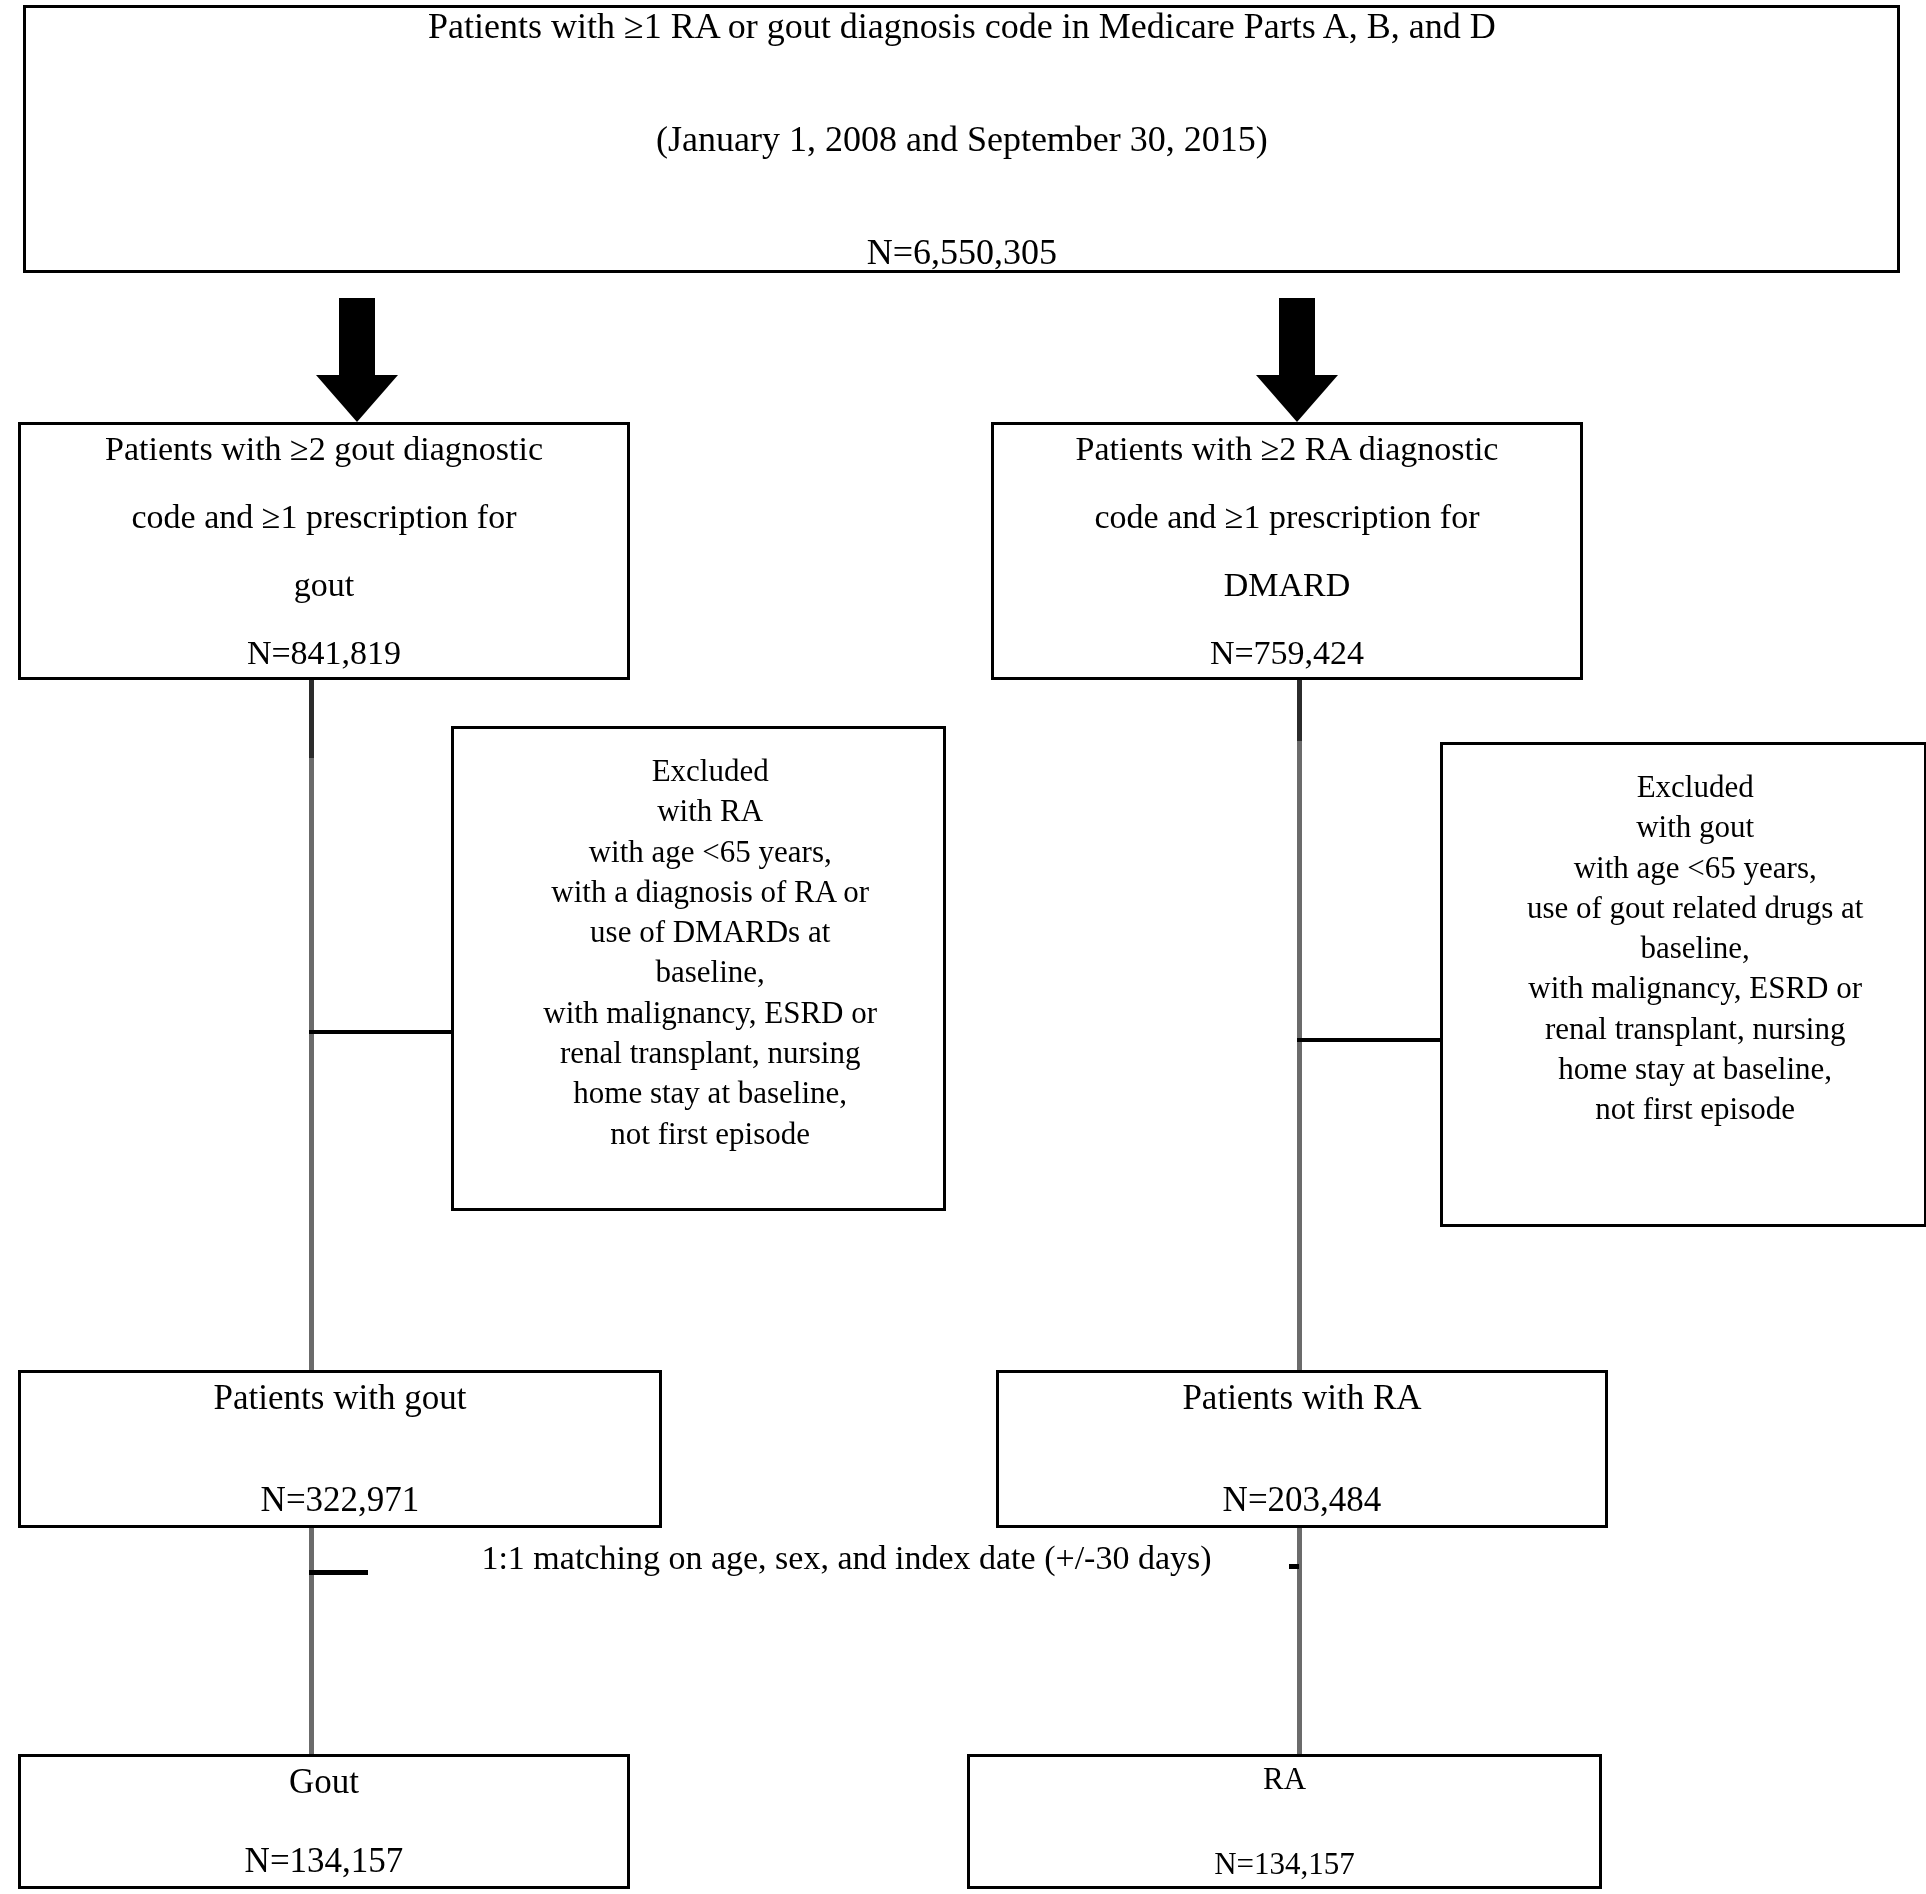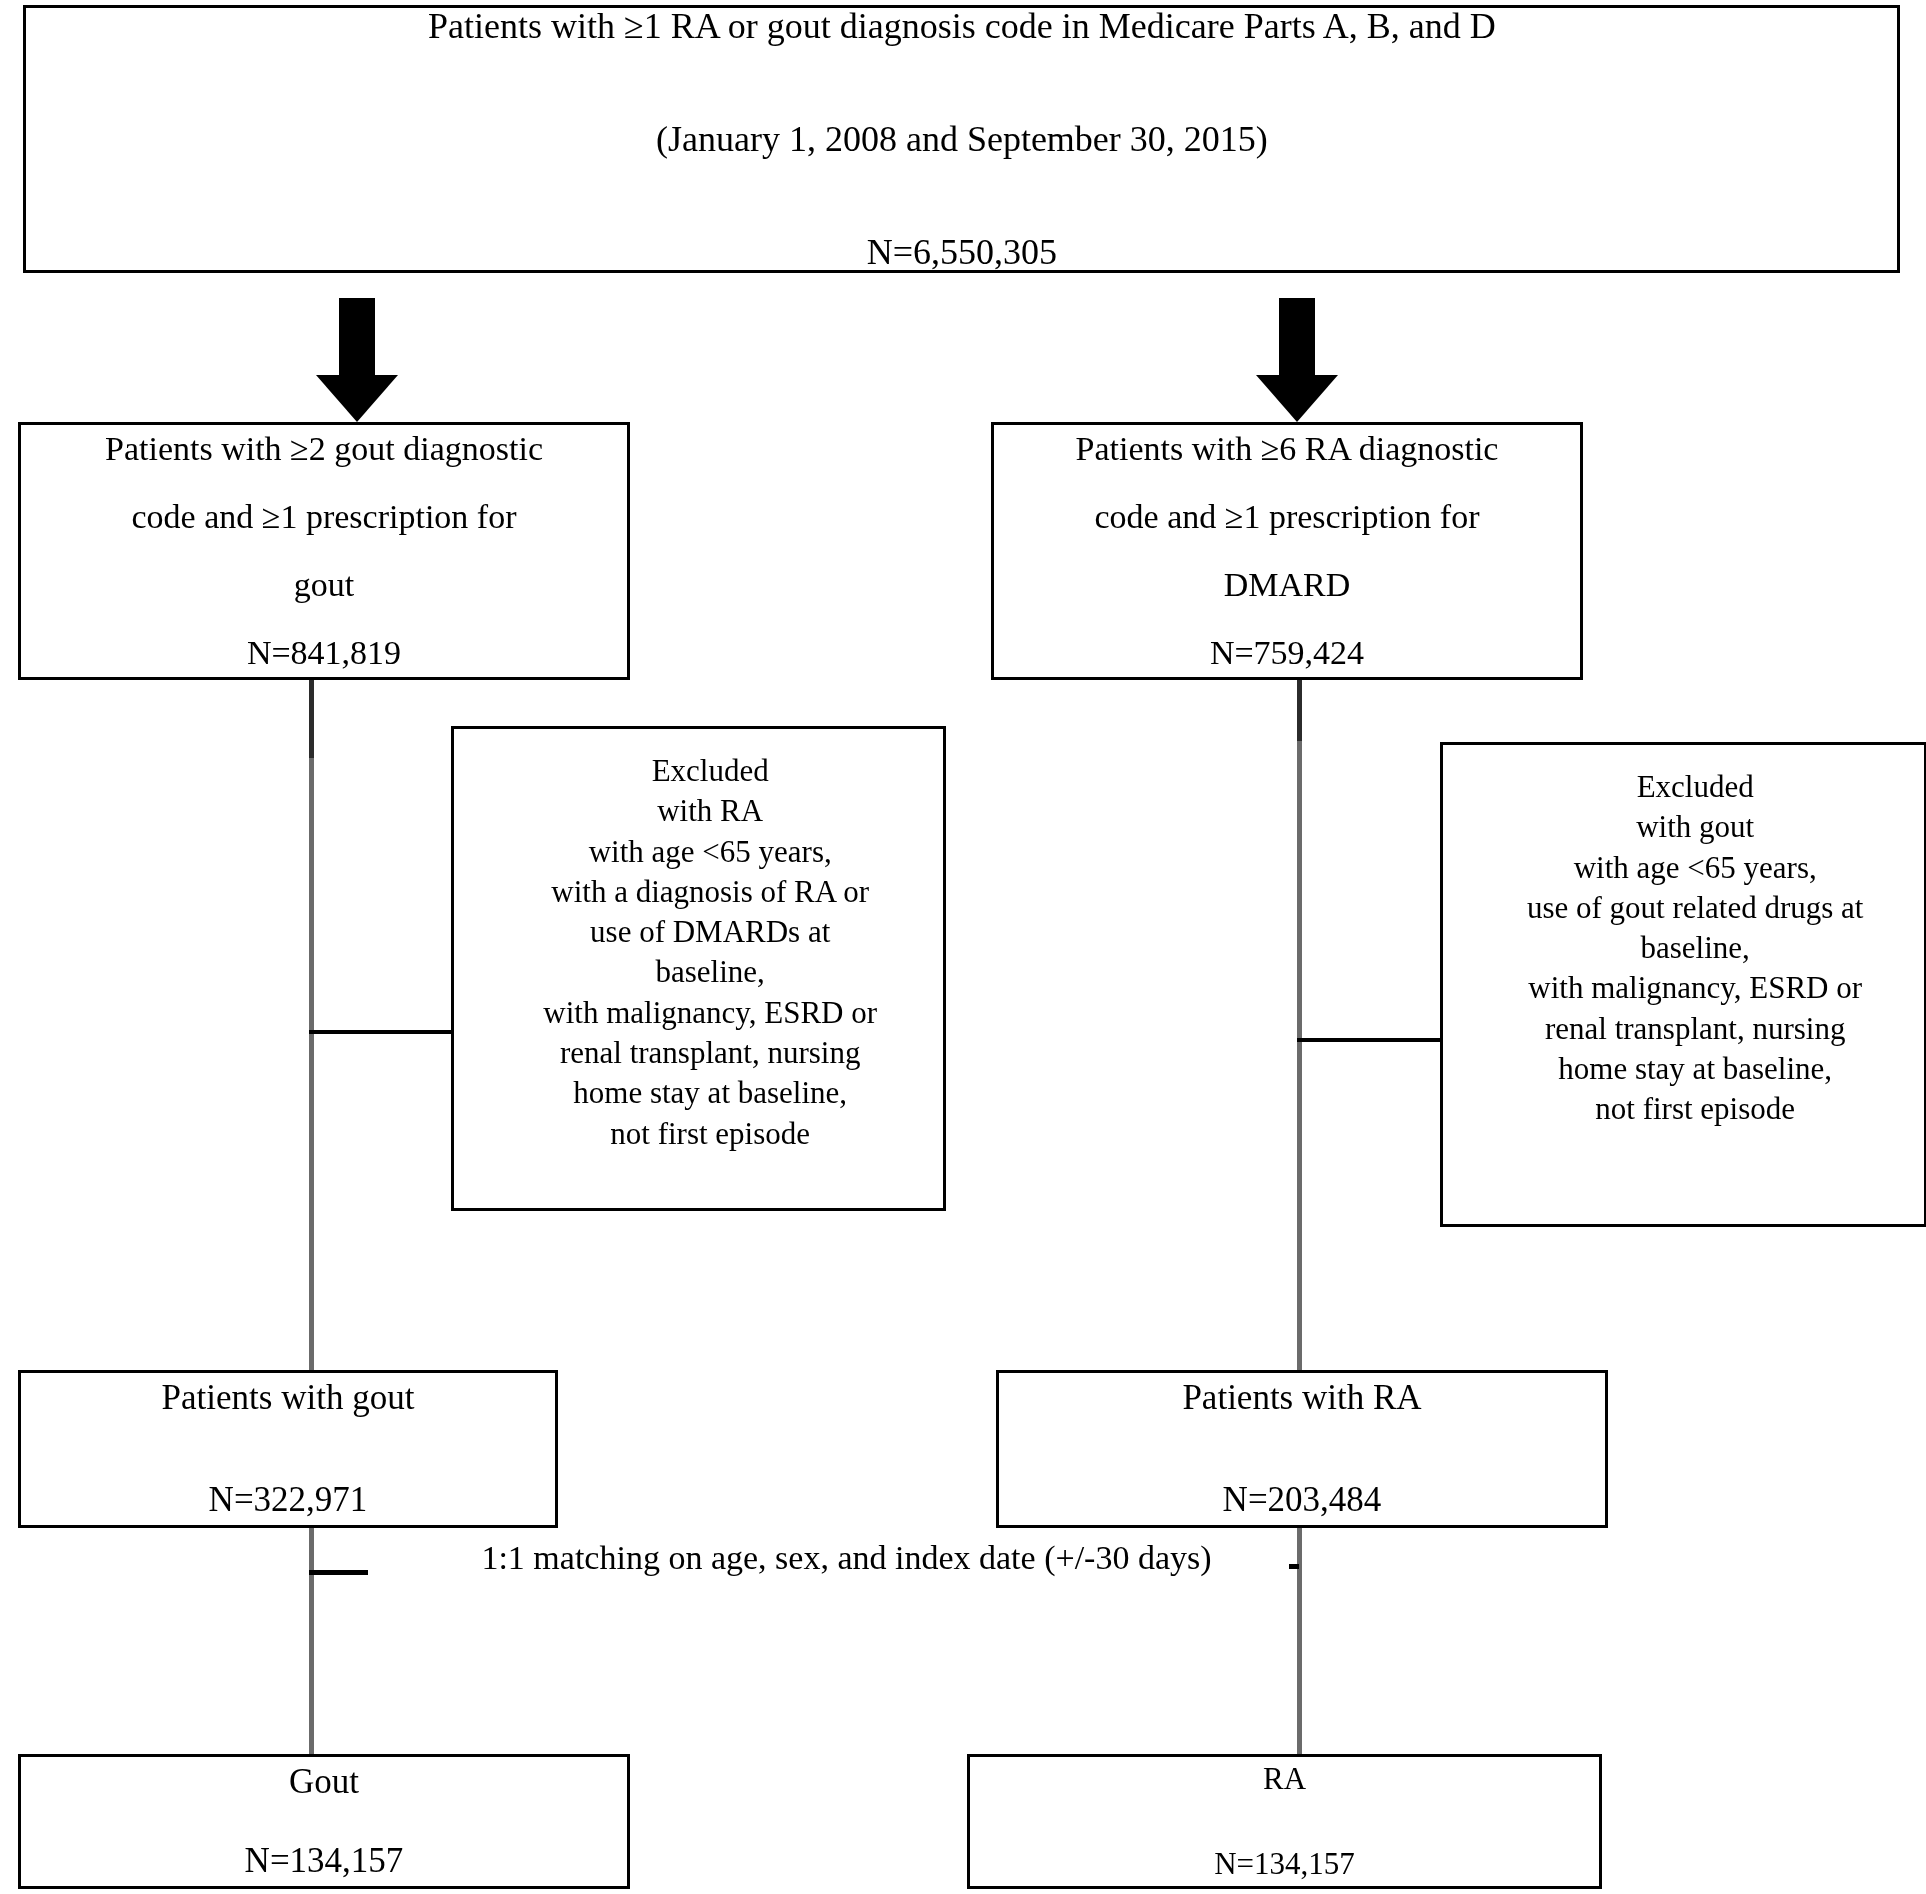--- a/index.html
+++ b/index.html
@@ -68,21 +68,21 @@
   }
   #box-excl-ra {
     left: 1440px; top: 742px; width: 487px; height: 485px;
     font-size: 31px;
     padding: 22px 0 22px 23.4px;
     justify-content: flex-start;
   }
   .box.lefted .line { line-height: 1.30; }
 
   #box-gout-pts {
-    left: 18px; top: 1370px; width: 540px; height: 158px;
+    left: 18px; top: 1370px; width: 644px; height: 158px;
     font-size: 35px;
   }
   #box-ra-pts {
     left: 996px; top: 1370px; width: 612px; height: 158px;
     font-size: 35px;
   }
 
   #box-gout-final {
     left: 18px; top: 1754px; width: 612px; height: 135px;
     font-size: 35px;
@@ -175,21 +175,21 @@
   </div>
 
   <div class="box centered" id="box-gout-elig">
     <span class="line">Patients with ≥2 gout diagnostic</span>
     <span class="line">code and ≥1 prescription for</span>
     <span class="line">gout</span>
     <span class="line">N=841,819</span>
   </div>
 
   <div class="box centered" id="box-ra-elig">
-    <span class="line">Patients with ≥6 RA diagnostic</span>
+    <span class="line">Patients with ≥2 RA diagnostic</span>
     <span class="line">code and ≥1 prescription for</span>
     <span class="line">DMARD</span>
     <span class="line">N=759,424</span>
   </div>
 
   <div class="vline dark" style="left:309px; top:680px; height:78px;"></div>
   <div class="vline" style="left:309px; top:758px; height:615px;"></div>
 
   <div class="vline dark" style="left:1297px; top:680px; height:62px;"></div>
   <div class="vline" style="left:1297px; top:741px; height:631px;"></div>

